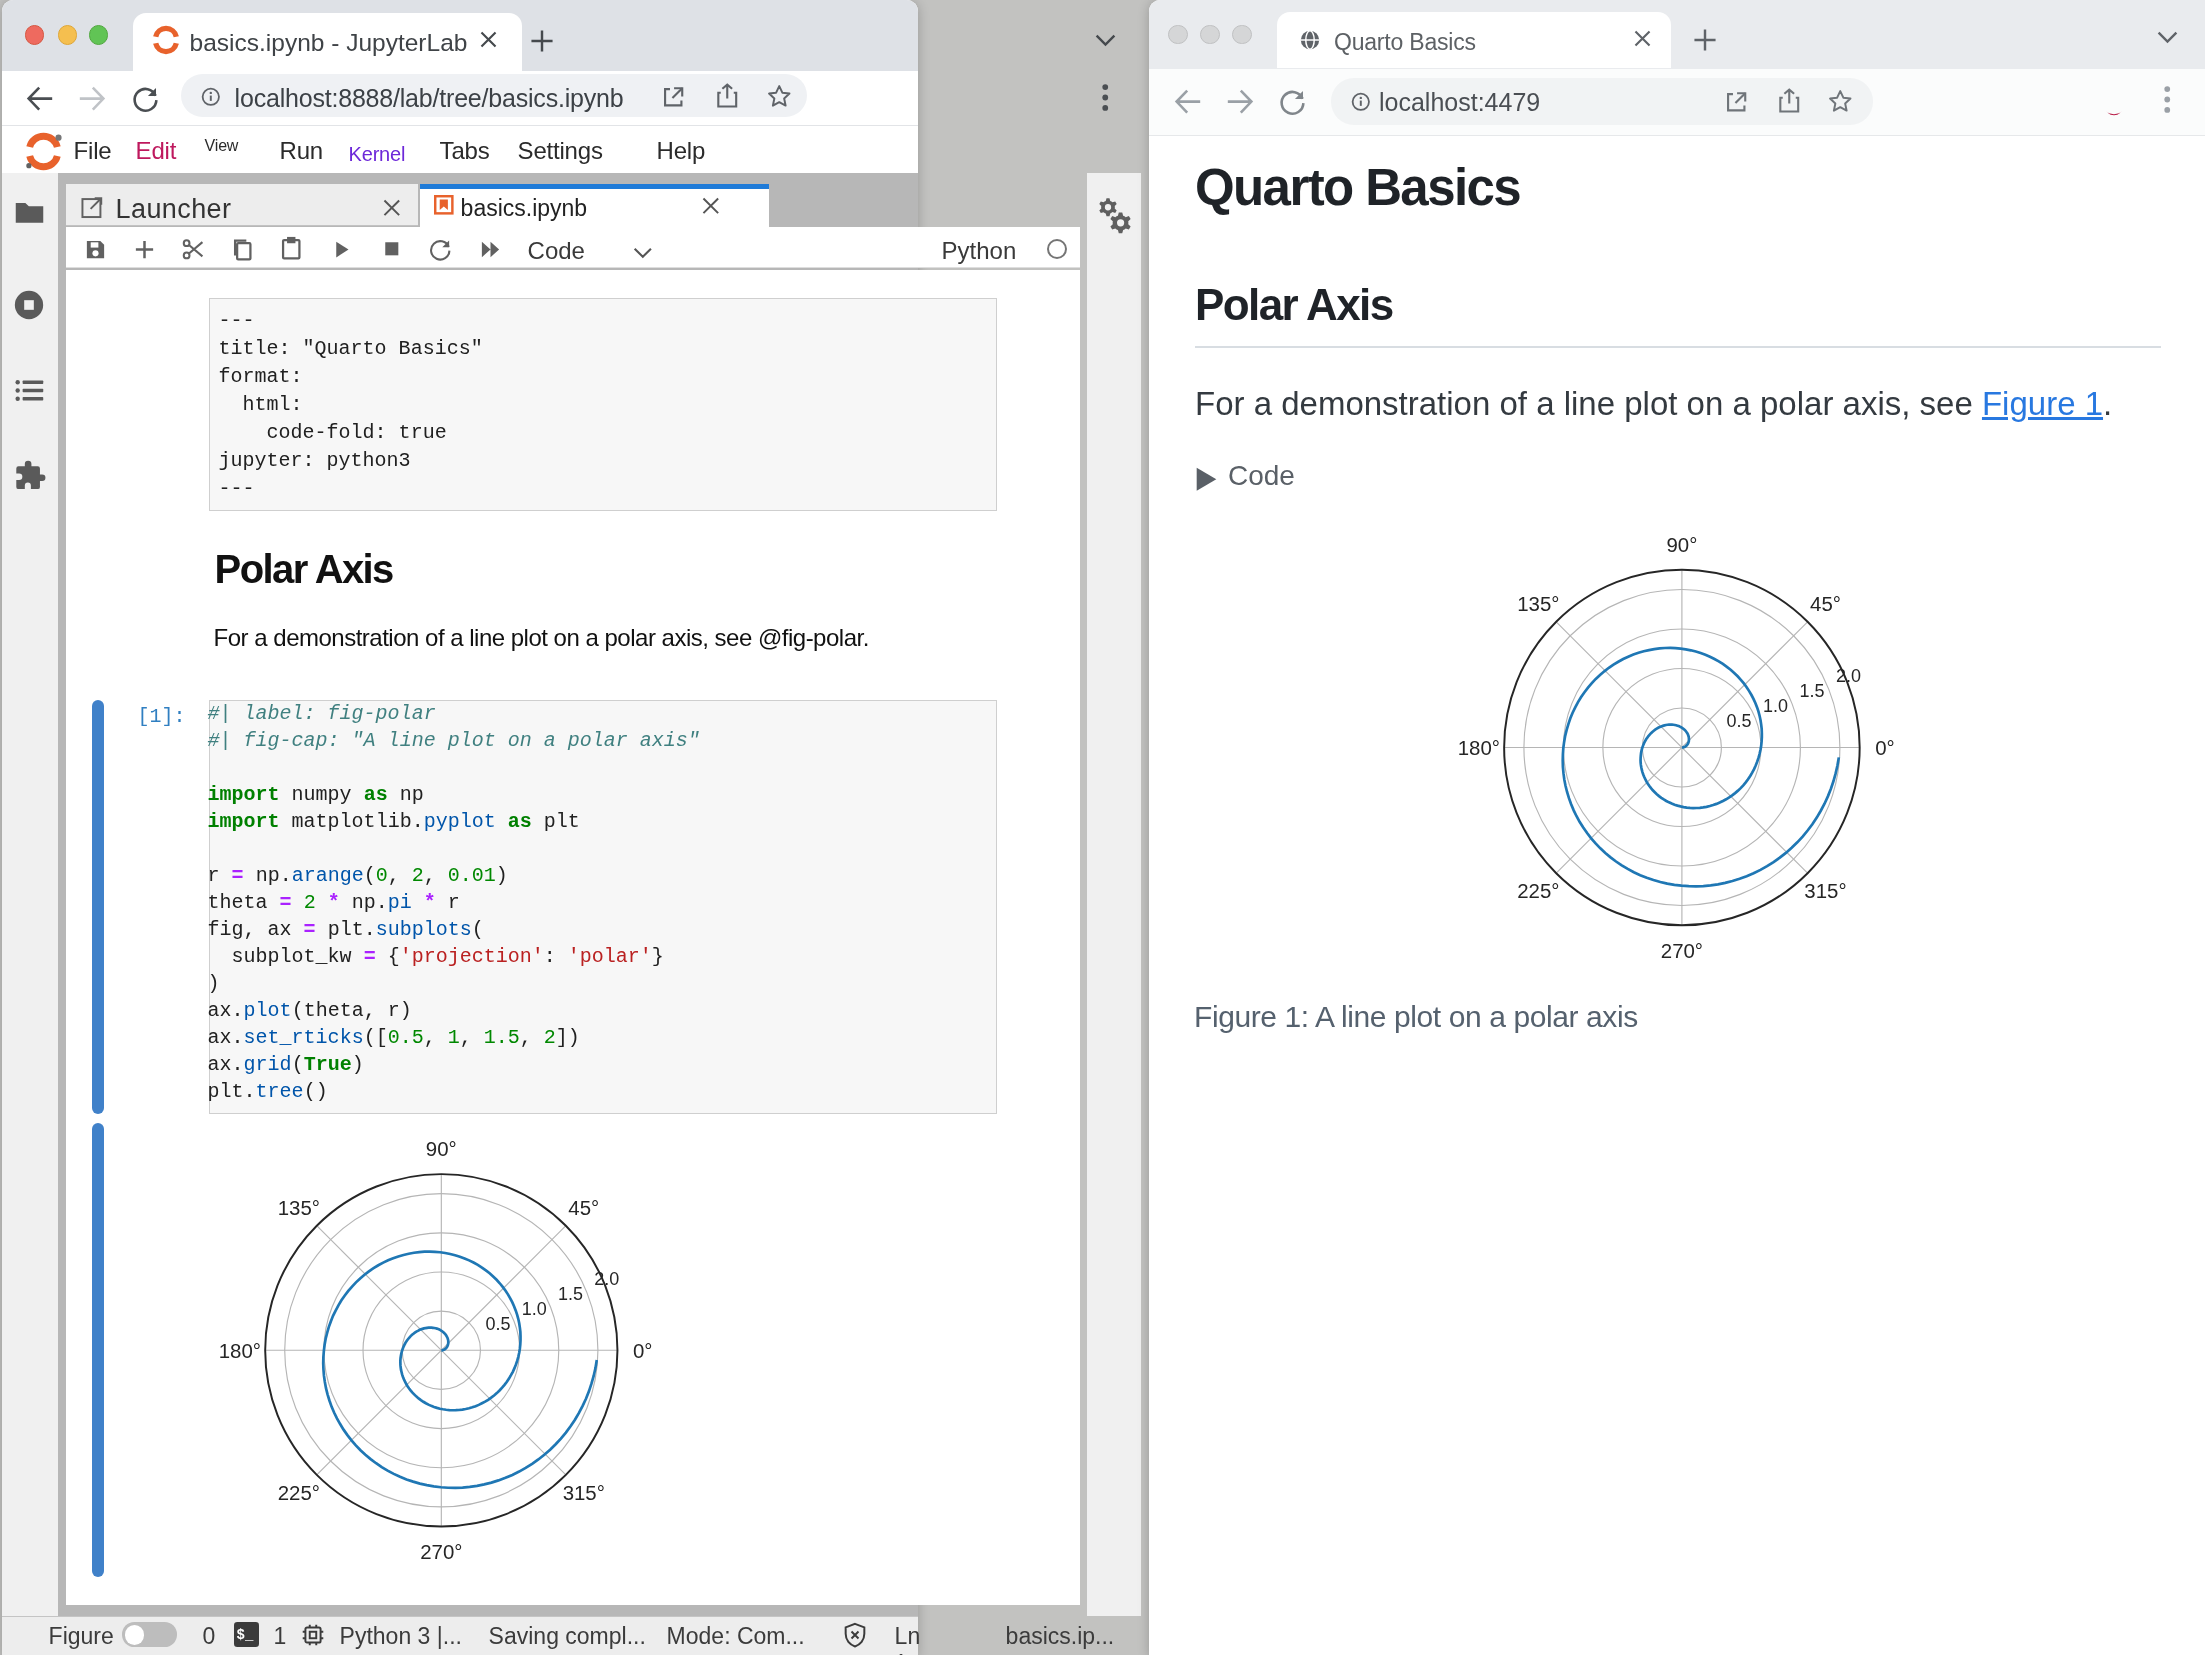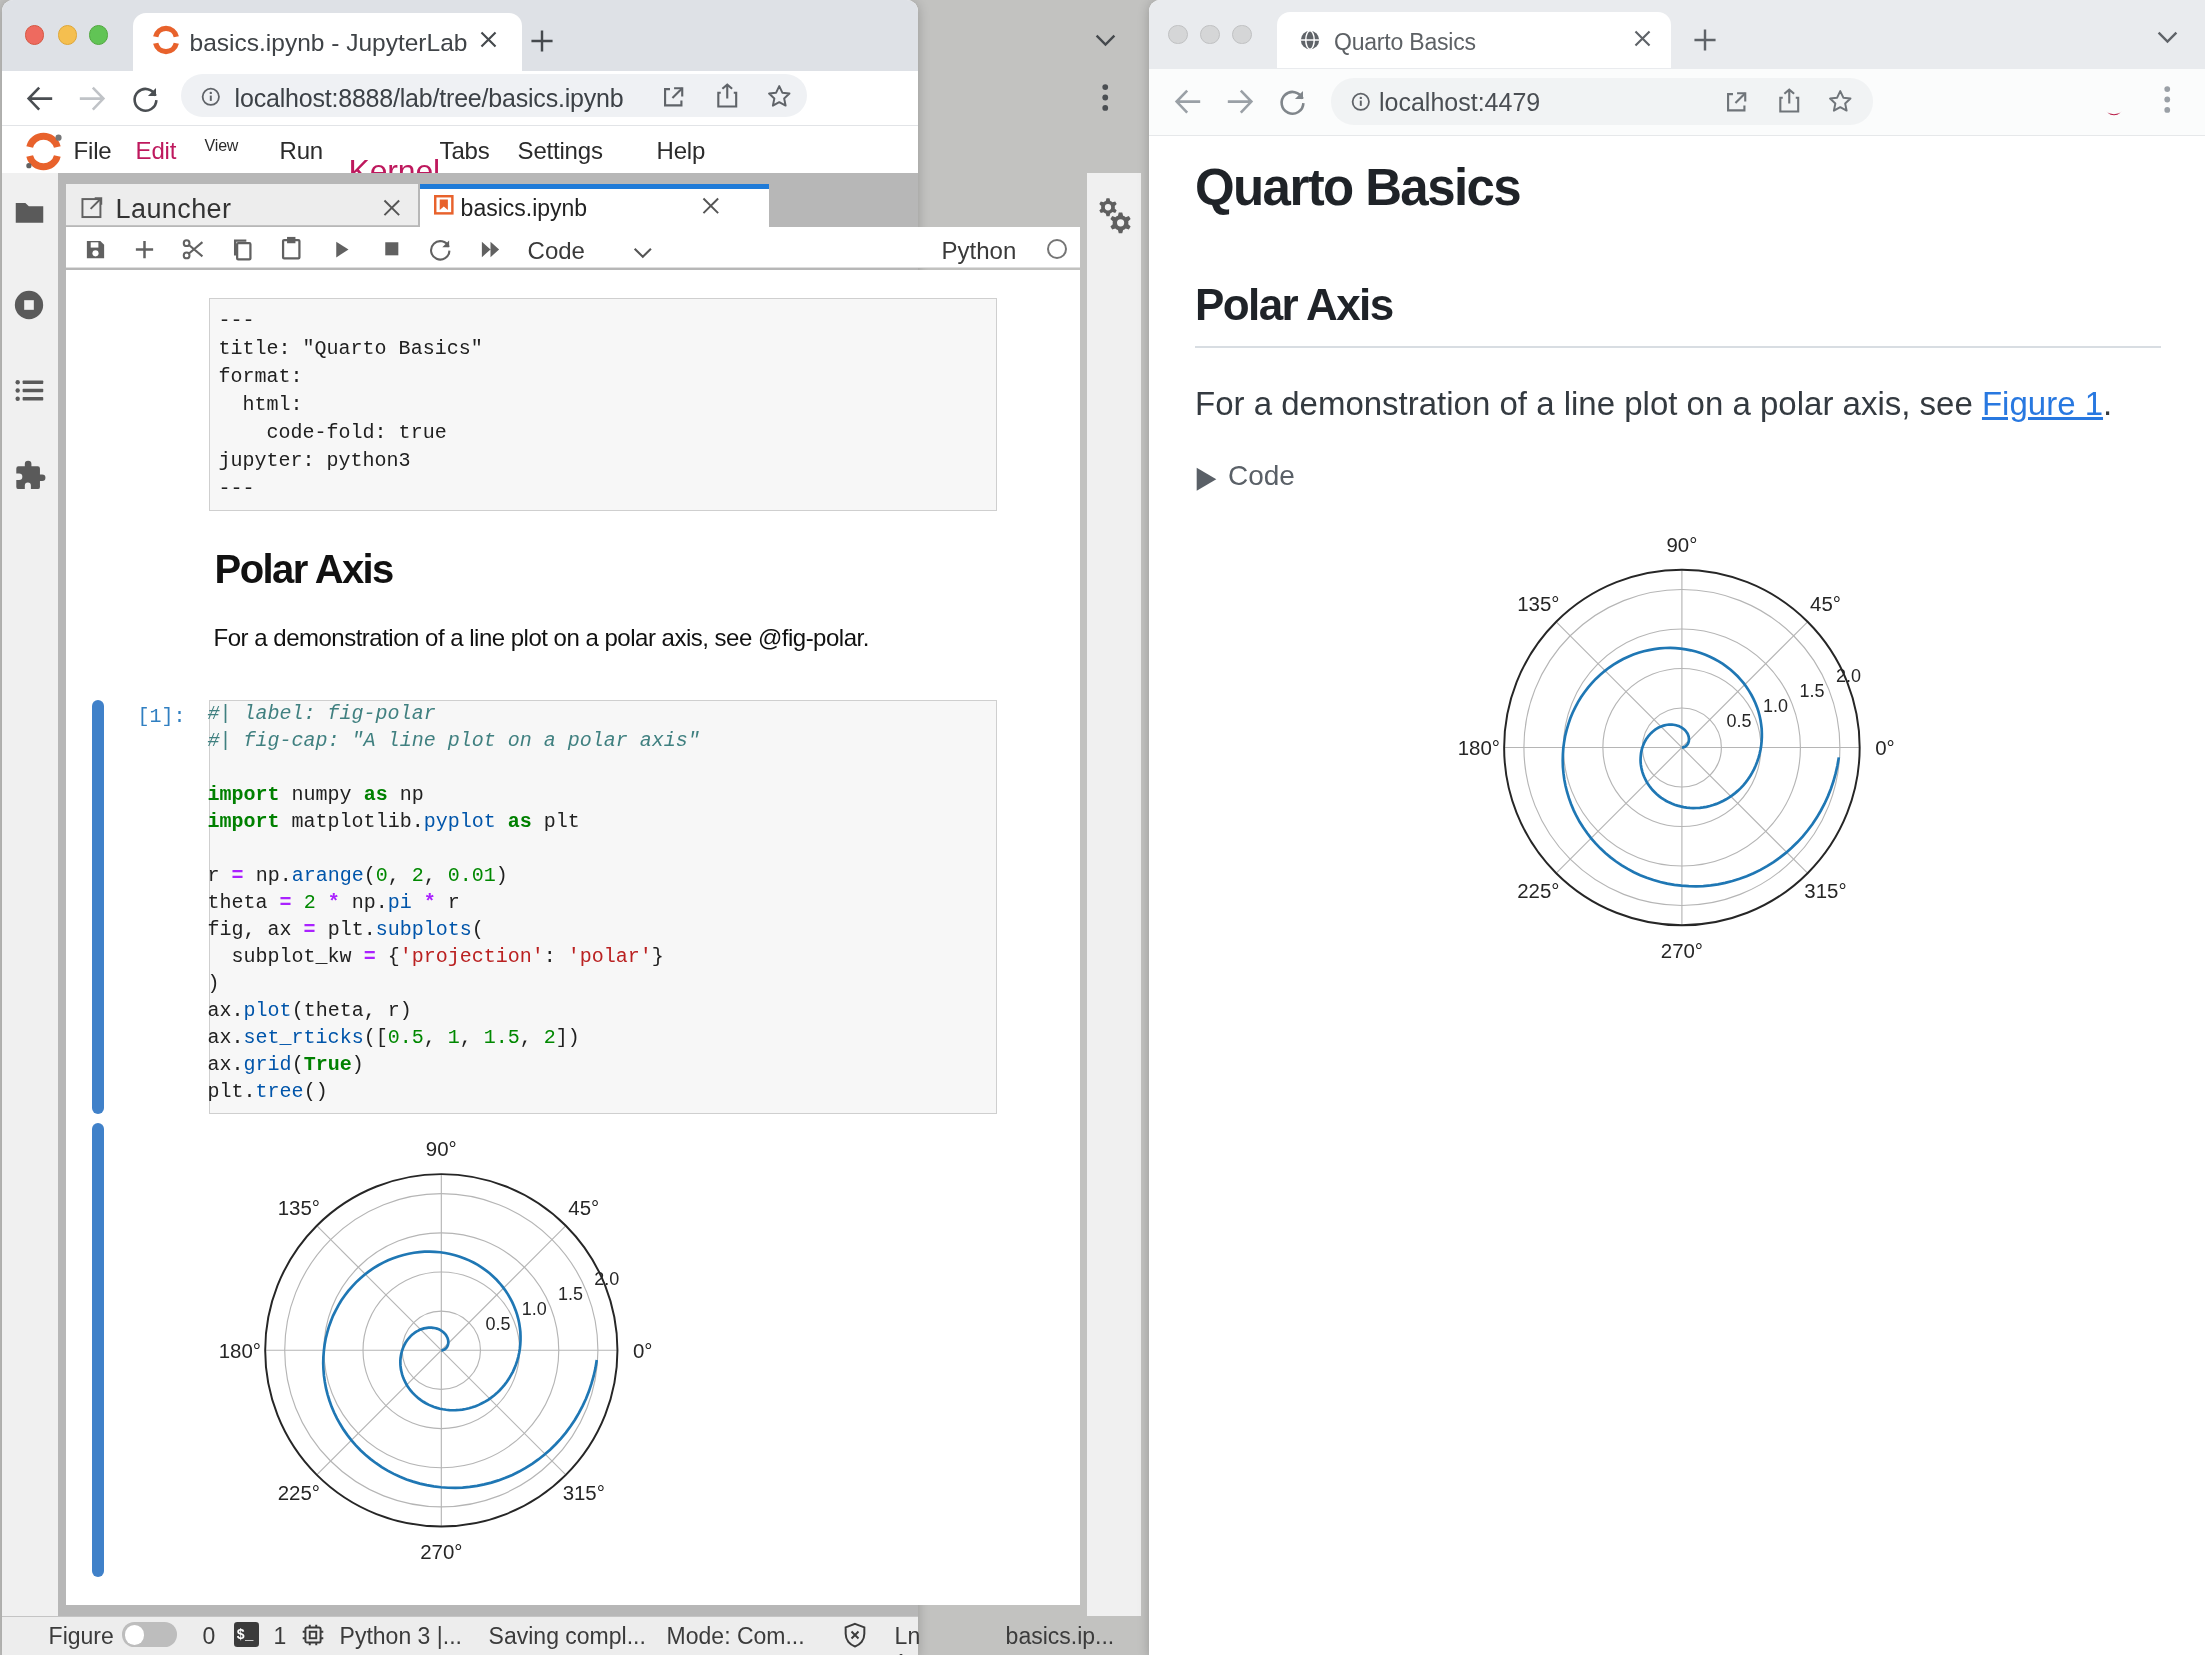--- a/index.html
+++ b/index.html
@@ -71,21 +71,21 @@
  <svg style="left:22px;top:132px;" width="39" height="39" viewBox="0 0 48 48">
    <path d="M7 18.5 A17.5 17.5 0 0 1 41 18.5" fill="none" stroke="#e8622c" stroke-width="8.5"></path>
    <path d="M7 29.5 A17.5 17.5 0 0 0 41 29.5" fill="none" stroke="#e8622c" stroke-width="8.5"></path>
    <circle cx="42.5" cy="7" r="3.8" fill="#767677"></circle>
       <circle cx="6" cy="41.5" r="3.2" fill="#616262"></circle>
  </svg>
  <div class="abs" style="top:137px;left:72px;font-size:24px;letter-spacing:-0.2px;color:#2b2b2b;">File</div>
  <div class="abs" style="top:137px;left:134px;font-size:24px;letter-spacing:-0.2px;color:#be185d;">Edit</div>
  <div class="abs" style="top:137px;left:203px;font-size:16px;letter-spacing:-0.2px;color:#2b2b2b;">View</div>
  <div class="abs" style="top:137px;left:278px;font-size:24px;letter-spacing:-0.2px;color:#2b2b2b;">Run</div>
- <div class="abs" style="top:153px;left:347px;font-size:32px;letter-spacing:-0.2px;color:#be185d;">Kernel</div>
+ <div class="abs" style="top:143px;left:347px;font-size:20px;letter-spacing:-0.2px;color:#6d28d9;">Kernel</div>
  <div class="abs" style="top:137px;left:438px;font-size:24px;letter-spacing:-0.2px;color:#2b2b2b;">Tabs</div>
  <div class="abs" style="top:137px;left:516px;font-size:24px;letter-spacing:-0.2px;color:#2b2b2b;">Settings</div>
  <div class="abs" style="top:137px;left:627px;font-size:24px;letter-spacing:-0.2px;color:#2b2b2b;margin-left:28px;">Help</div>
 
  <div class="abs" style="left:0;top:173px;width:100%;height:1443px;background:#b7b7b7;"></div>
 
  <div class="abs" style="left:0;top:173px;width:56px;height:1443px;background:#f0f0f0;"></div>
  <svg style="left:11.4px;top:196px;" width="33" height="33" viewBox="0 0 24 24">
       <path d="M2 5 H9 L11.5 7.5 H22 V19.5 H2 Z" fill="#5a5a5a"></path>
     </svg>
@@ -344,14 +344,15 @@
       <text x="1882.3" y="747.8" font-size="25" fill="#262626" text-anchor="middle">135°</text>
       <text x="1809.5" y="923.5" font-size="25" fill="#262626" text-anchor="middle">180°</text>
       <text x="1882.3" y="1099.2" font-size="25" fill="#262626" text-anchor="middle">225°</text>
       <text x="2058.0" y="1172.0" font-size="25" fill="#262626" text-anchor="middle">270°</text>
       <text x="2233.7" y="1099.2" font-size="25" fill="#262626" text-anchor="middle">315°</text>
       <text x="2112.7" y="890.0" font-size="22" fill="#262626" text-anchor="start">0.5</text>
       <text x="2157.3" y="871.5" font-size="22" fill="#262626" text-anchor="start">1.0</text>
       <text x="2202.0" y="853.0" font-size="22" fill="#262626" text-anchor="start">1.5</text>
       <text x="2246.6" y="834.5" font-size="22" fill="#262626" text-anchor="start">2.0</text>
     </svg>
+ <div class="abs" style="left:45px;top:1000px;font-size:30px;letter-spacing:-0.4px;color:#55616e;">Figure 1: A line plot on a polar axis</div>
 </div>
 
 
 </body></html>

